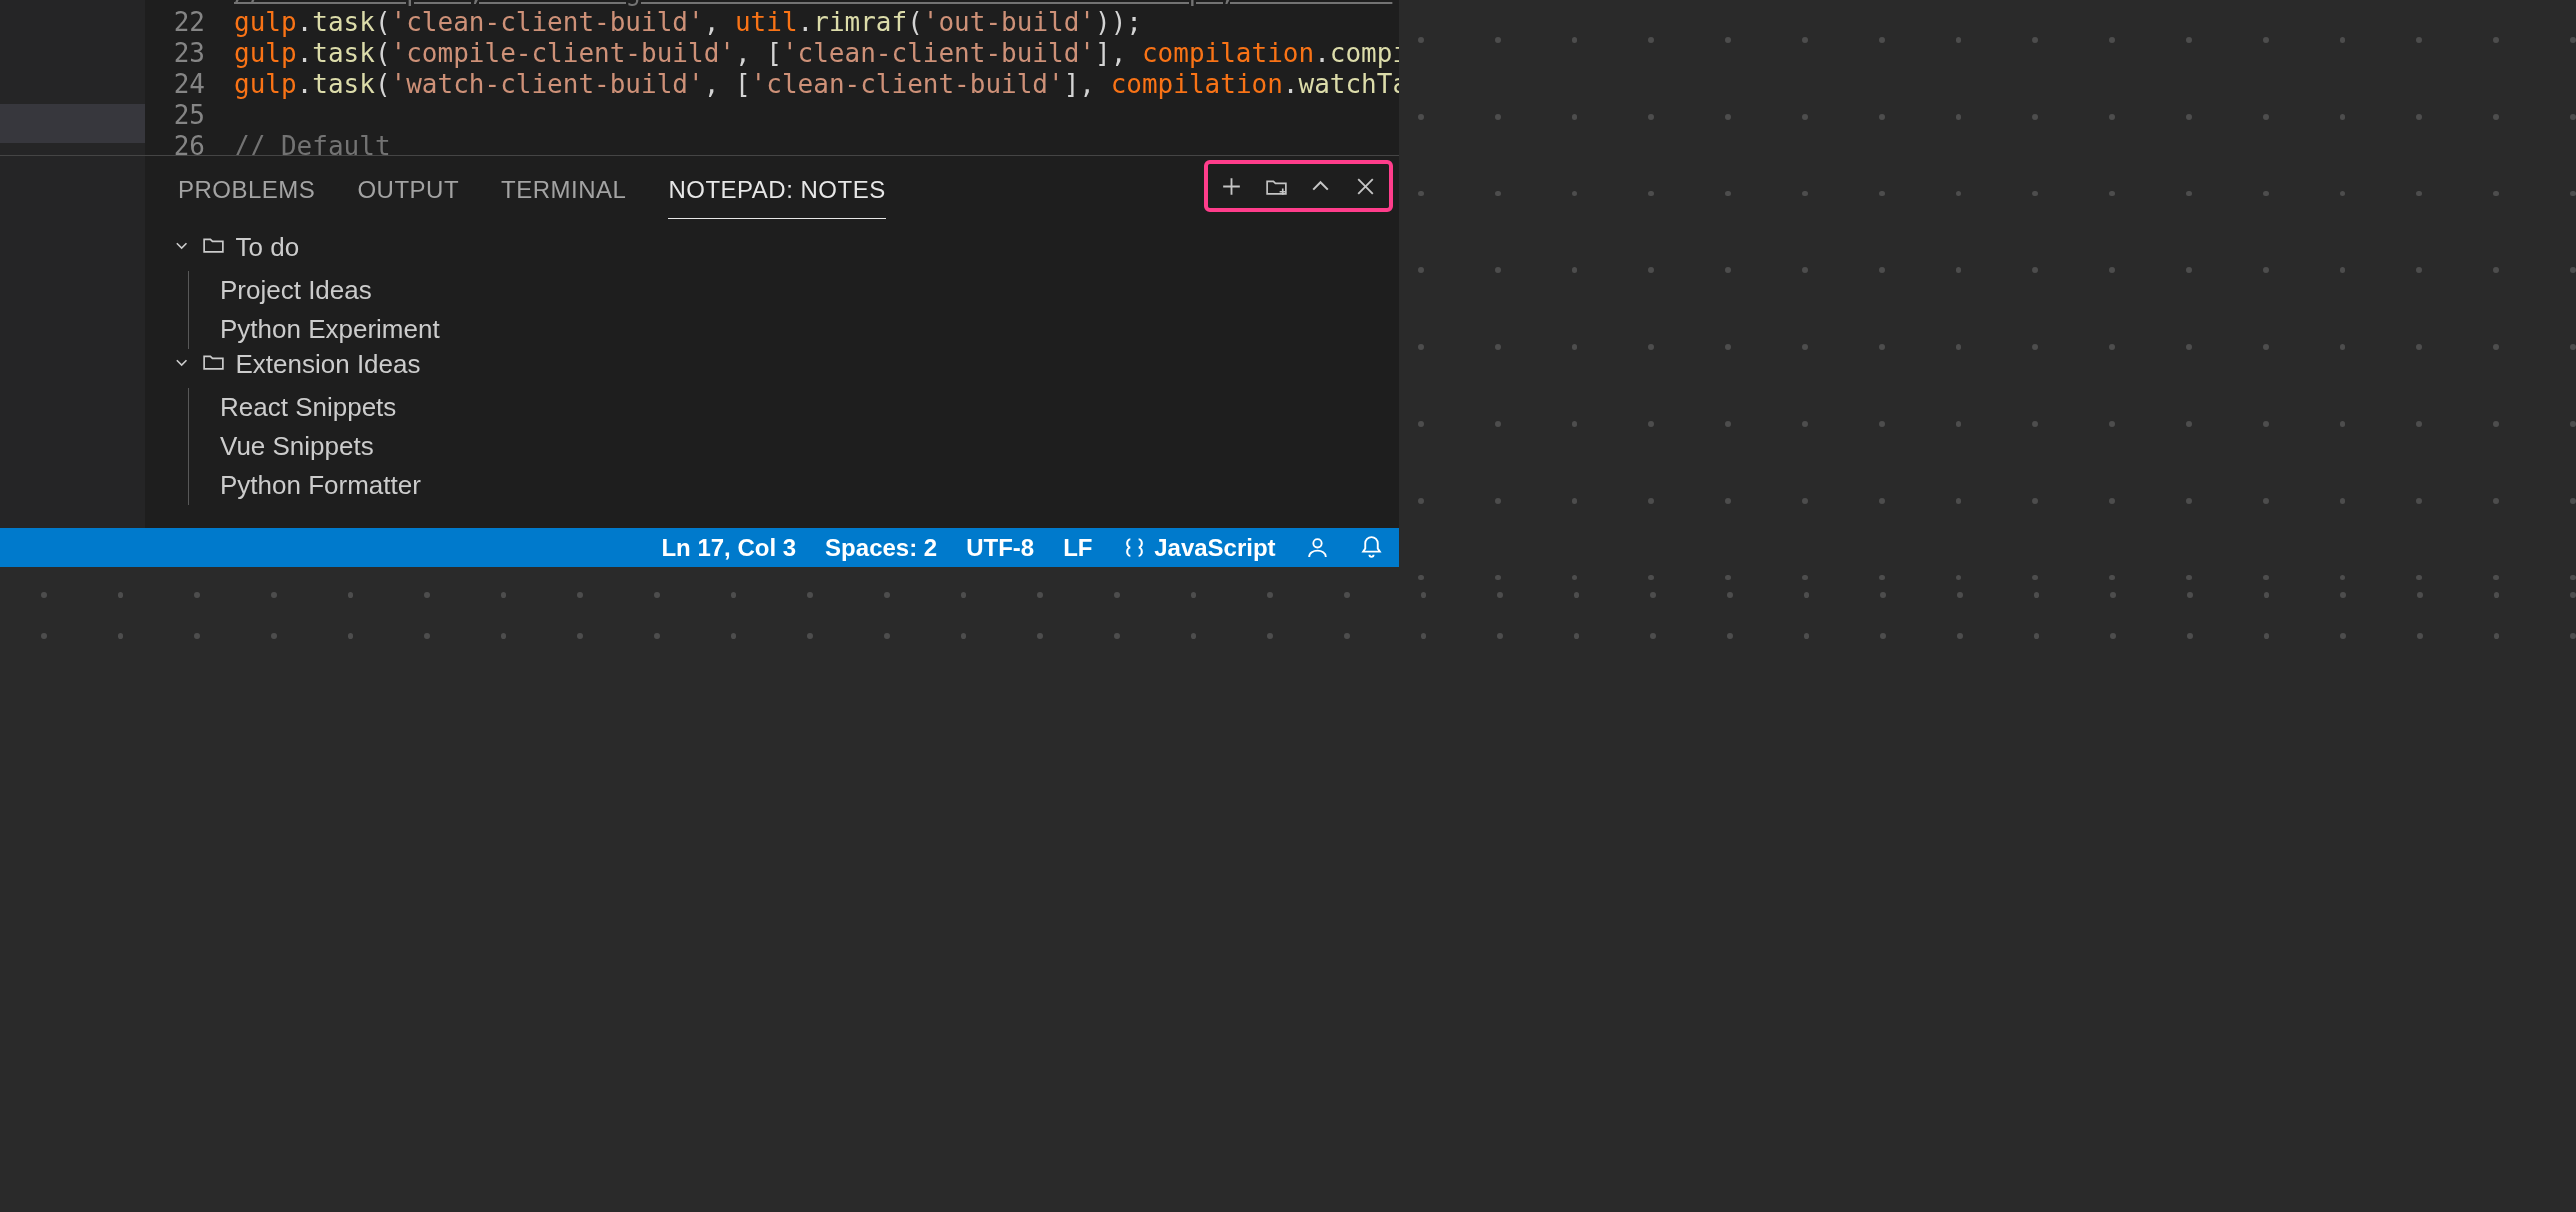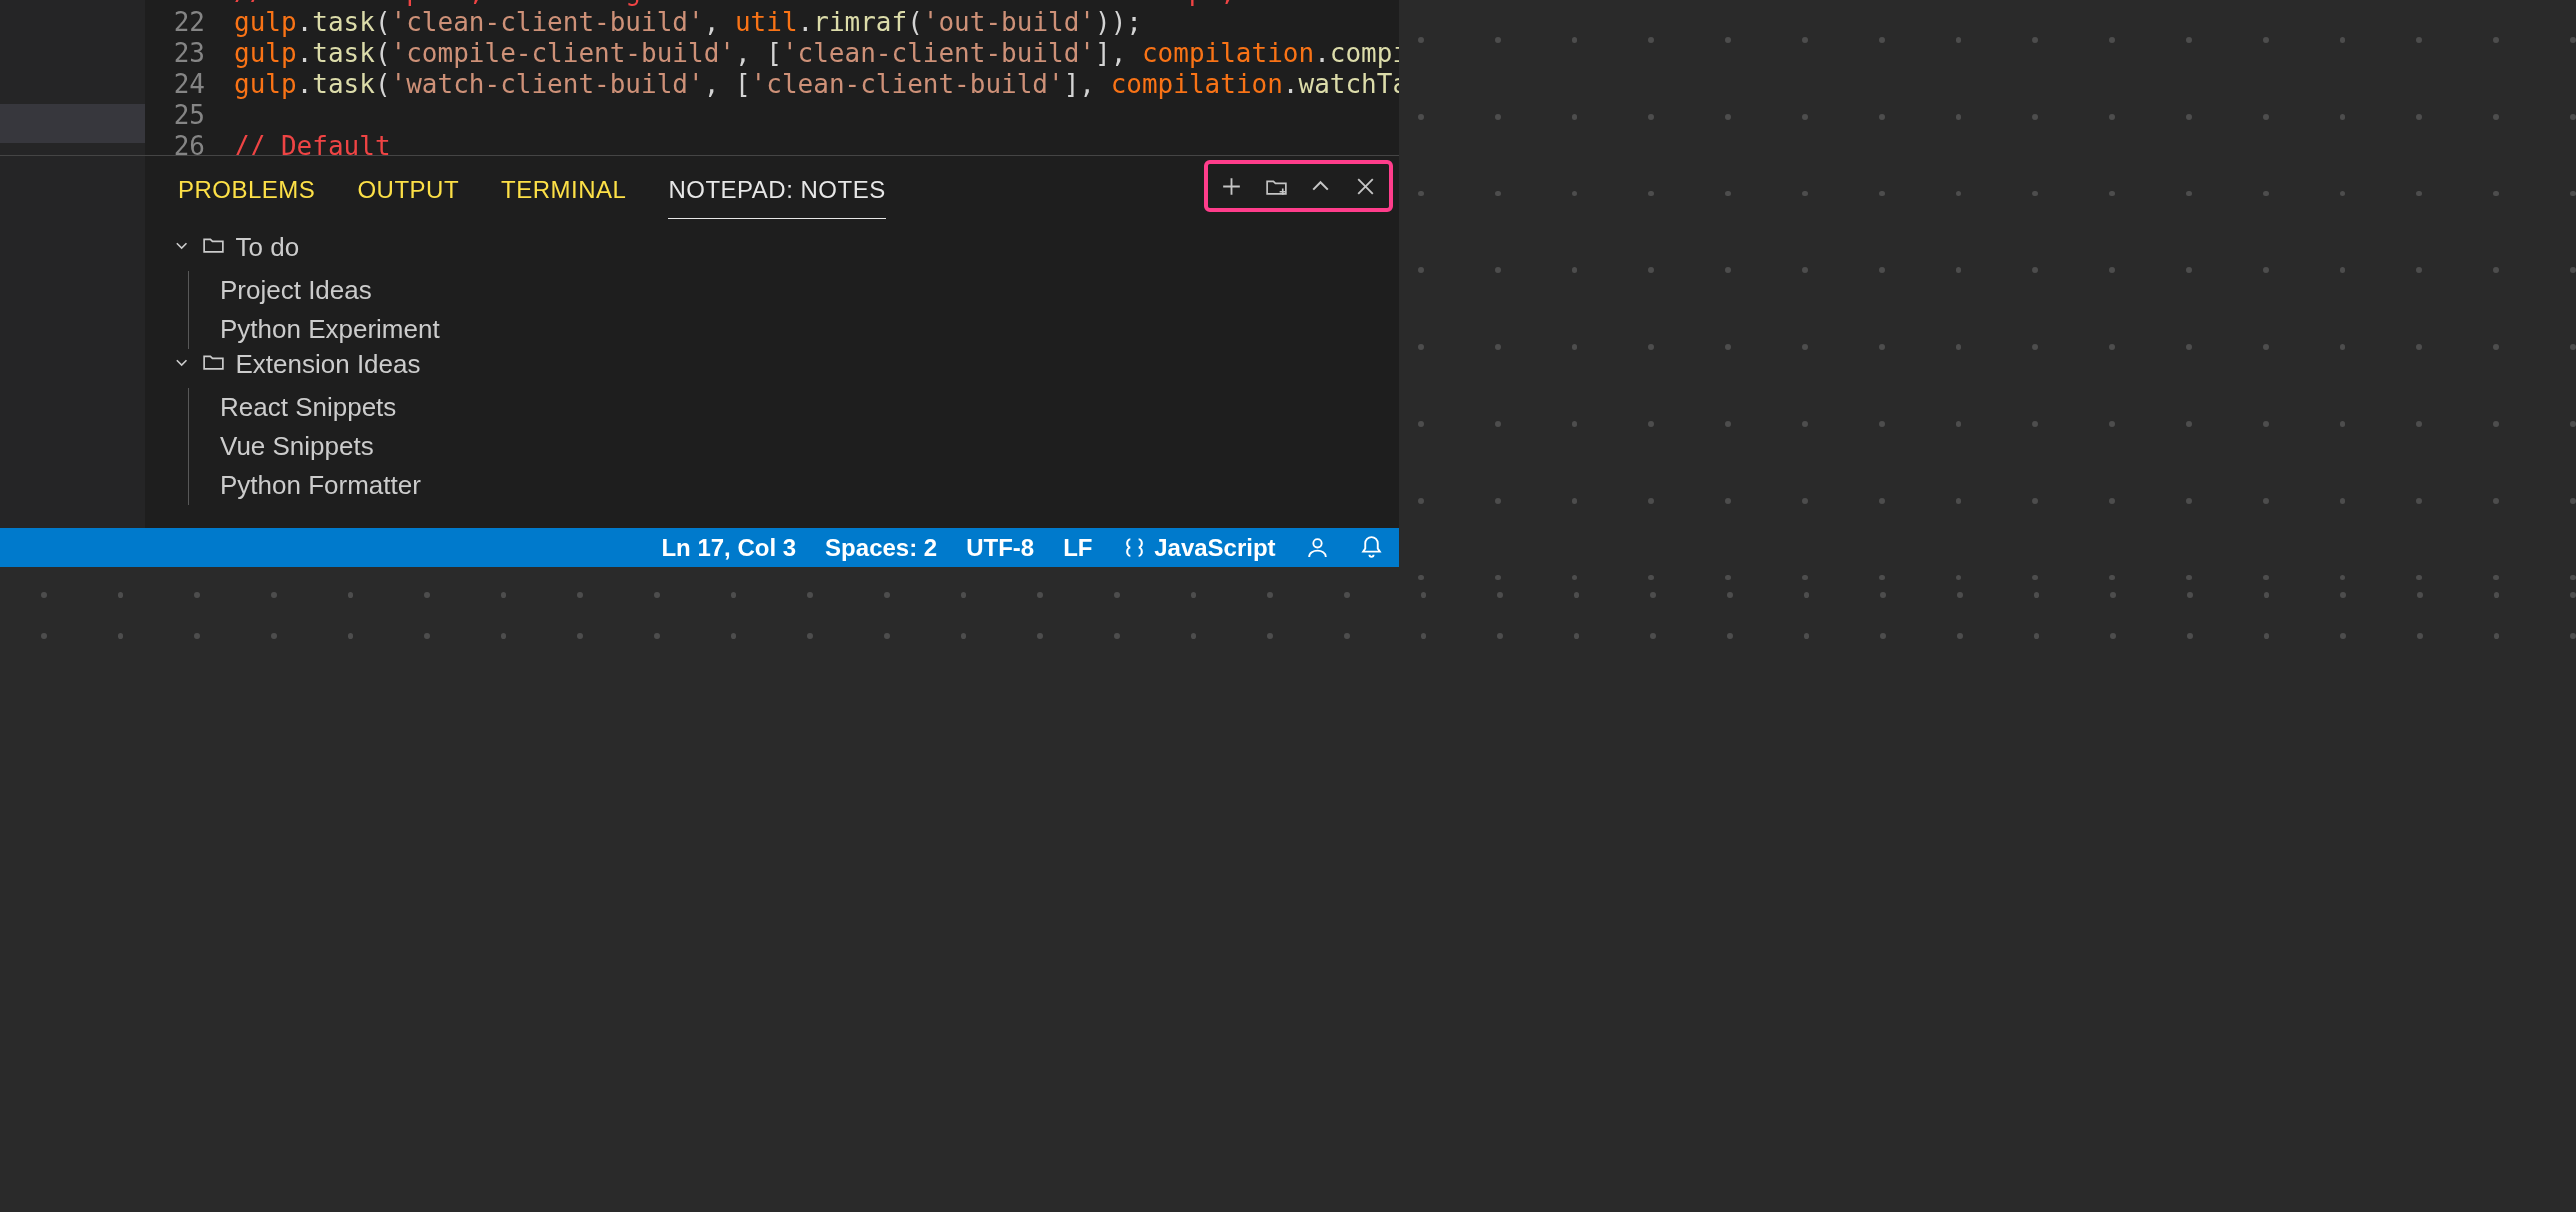--- a/index.html
+++ b/index.html
@@ -97,21 +97,21 @@
     width: 89px;
     text-align: right;
     padding-right: 29px;
     color: #858585;
   }
   .code-content {
     flex: 1;
     color: #d4d4d4;
     overflow: hidden;
   }
-  .tok-comment { color: #ef4444; }
+  .tok-comment { color: #737373; text-decoration: underline; }
   .tok-var     { color: #f97316; }
   .tok-method  { color: #dcdcaa; }
   .tok-string  { color: #ce9178; }
   .tok-punc    { color: #d4d4d4; }
 
   
   .panel {
     flex: 1;
     background: #1e1e1e;
     display: flex;
@@ -129,21 +129,21 @@
   }
   .tabs {
     display: flex;
     align-items: center;
     height: 68px;
     padding-left: 33px;
     gap: 42px;
   }
   .tab {
     font-size: 24px;
-    color: #fde047;
+    color: #a3a3a3;
     letter-spacing: 0.5px;
     cursor: pointer;
     height: 58px;
     display: flex;
     align-items: center;
   }
   .tab.active {
     color: #e7e7e7;
     border-bottom: 1.9px solid #e7e7e7;
   }

